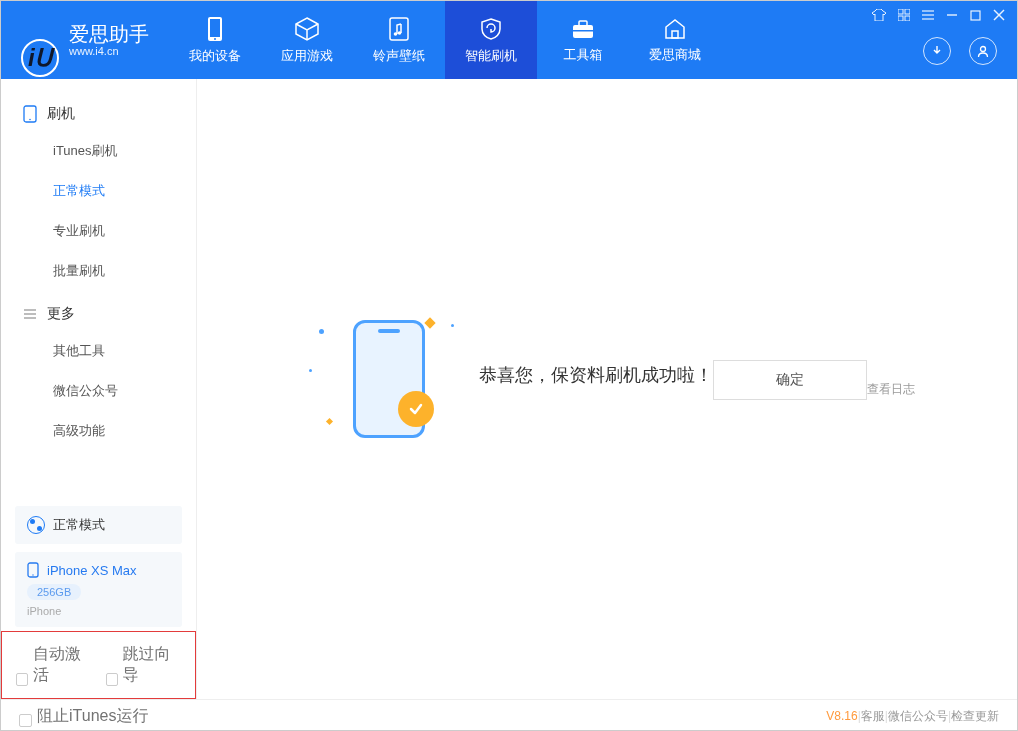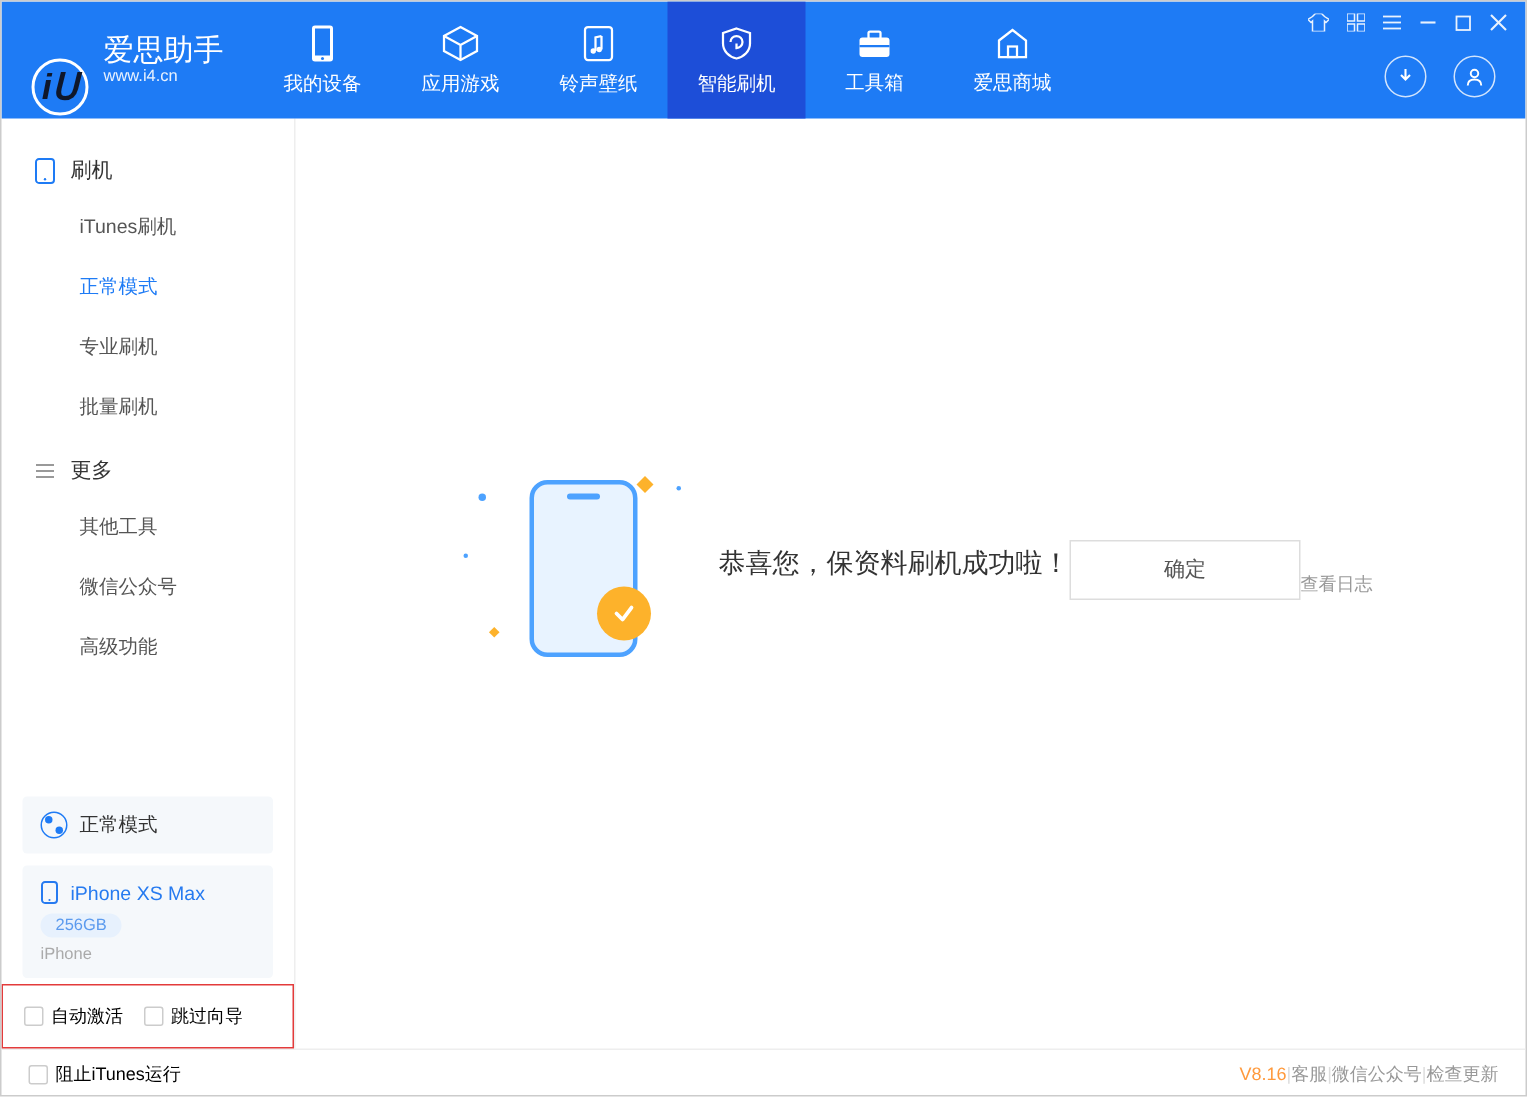--- a/index.html
+++ b/index.html
@@ -34,21 +34,21 @@
 .device-box { margin: 4px 14px; background: #F5F8FB; border-radius: 3px; padding: 10px 12px; }
 .mode-box { display:flex; font-size: 13px; color:#333; }
 .mode-icon { width: 18px; height: 18px; border-radius:50%; border:1.5px solid #1E7BF5; display:flex; align-items:center; justify-content:center; margin-right:8px; position:relative; }
 .mode-icon-dot { width:5px; height:5px; background:#1E7BF5; border-radius:50%; position:absolute; }
 .device-name { font-weight: 500; color: #267AF0; font-size: 13px; margin-bottom:4px; display:flex; align-items:center; }
 .device-name svg { margin-right:8px; }
 .capacity-badge { display:inline-block; background:#E7F1FD; color:#5C9BEE; padding: 2px 10px; border-radius: 10px; font-size: 11px; margin-bottom:5px; }
 .device-type { font-size: 11px; color: #aaa; }
 
 .bottom-options { margin-top: auto; padding: 12px 14px; border: 1px solid #E33B3B; display:flex; gap: 14px; }
-.chk-row { display:flex; align-items:center; font-size: 12px; color: #000000; cursor:pointer; }
+.chk-row { display:flex; align-items:flex-end; font-size: 16px; color: #737373; cursor:pointer; }
 .chk { width:13px; height:13px; border:1px solid #ccc; margin-right:5px; border-radius:2px; }
 
 .content { flex: 1; display: flex; flex-direction: row; align-items: center; justify-content: center; padding-top: 0; position:relative; }
 .success-illustration { position: relative; width: 180px; height: 140px; margin-bottom: 20px; display:flex; align-items:center; justify-content:center; }
 .phone-shape { width: 72px; height: 118px; border: 3px solid #4DA2FF; border-radius: 12px; background: #E8F3FF; position: relative; }
 .phone-notch { position:absolute; top:6px; left:50%; transform:translateX(-50%); width:22px; height:4px; background:#4DA2FF; border-radius:2px; }
 .check-badge { position: absolute; right: 45px; bottom: 22px; width: 36px; height: 36px; background: #FDB22B; border-radius: 50%; display:flex; align-items:center; justify-content:center; }
 .sparkle { position:absolute; width:5px; height:5px; background:#4DA2FF; border-radius:50%; }
 .diamond { position:absolute; width:8px; height:8px; background:#FDB22B; transform: rotate(45deg); }
 

